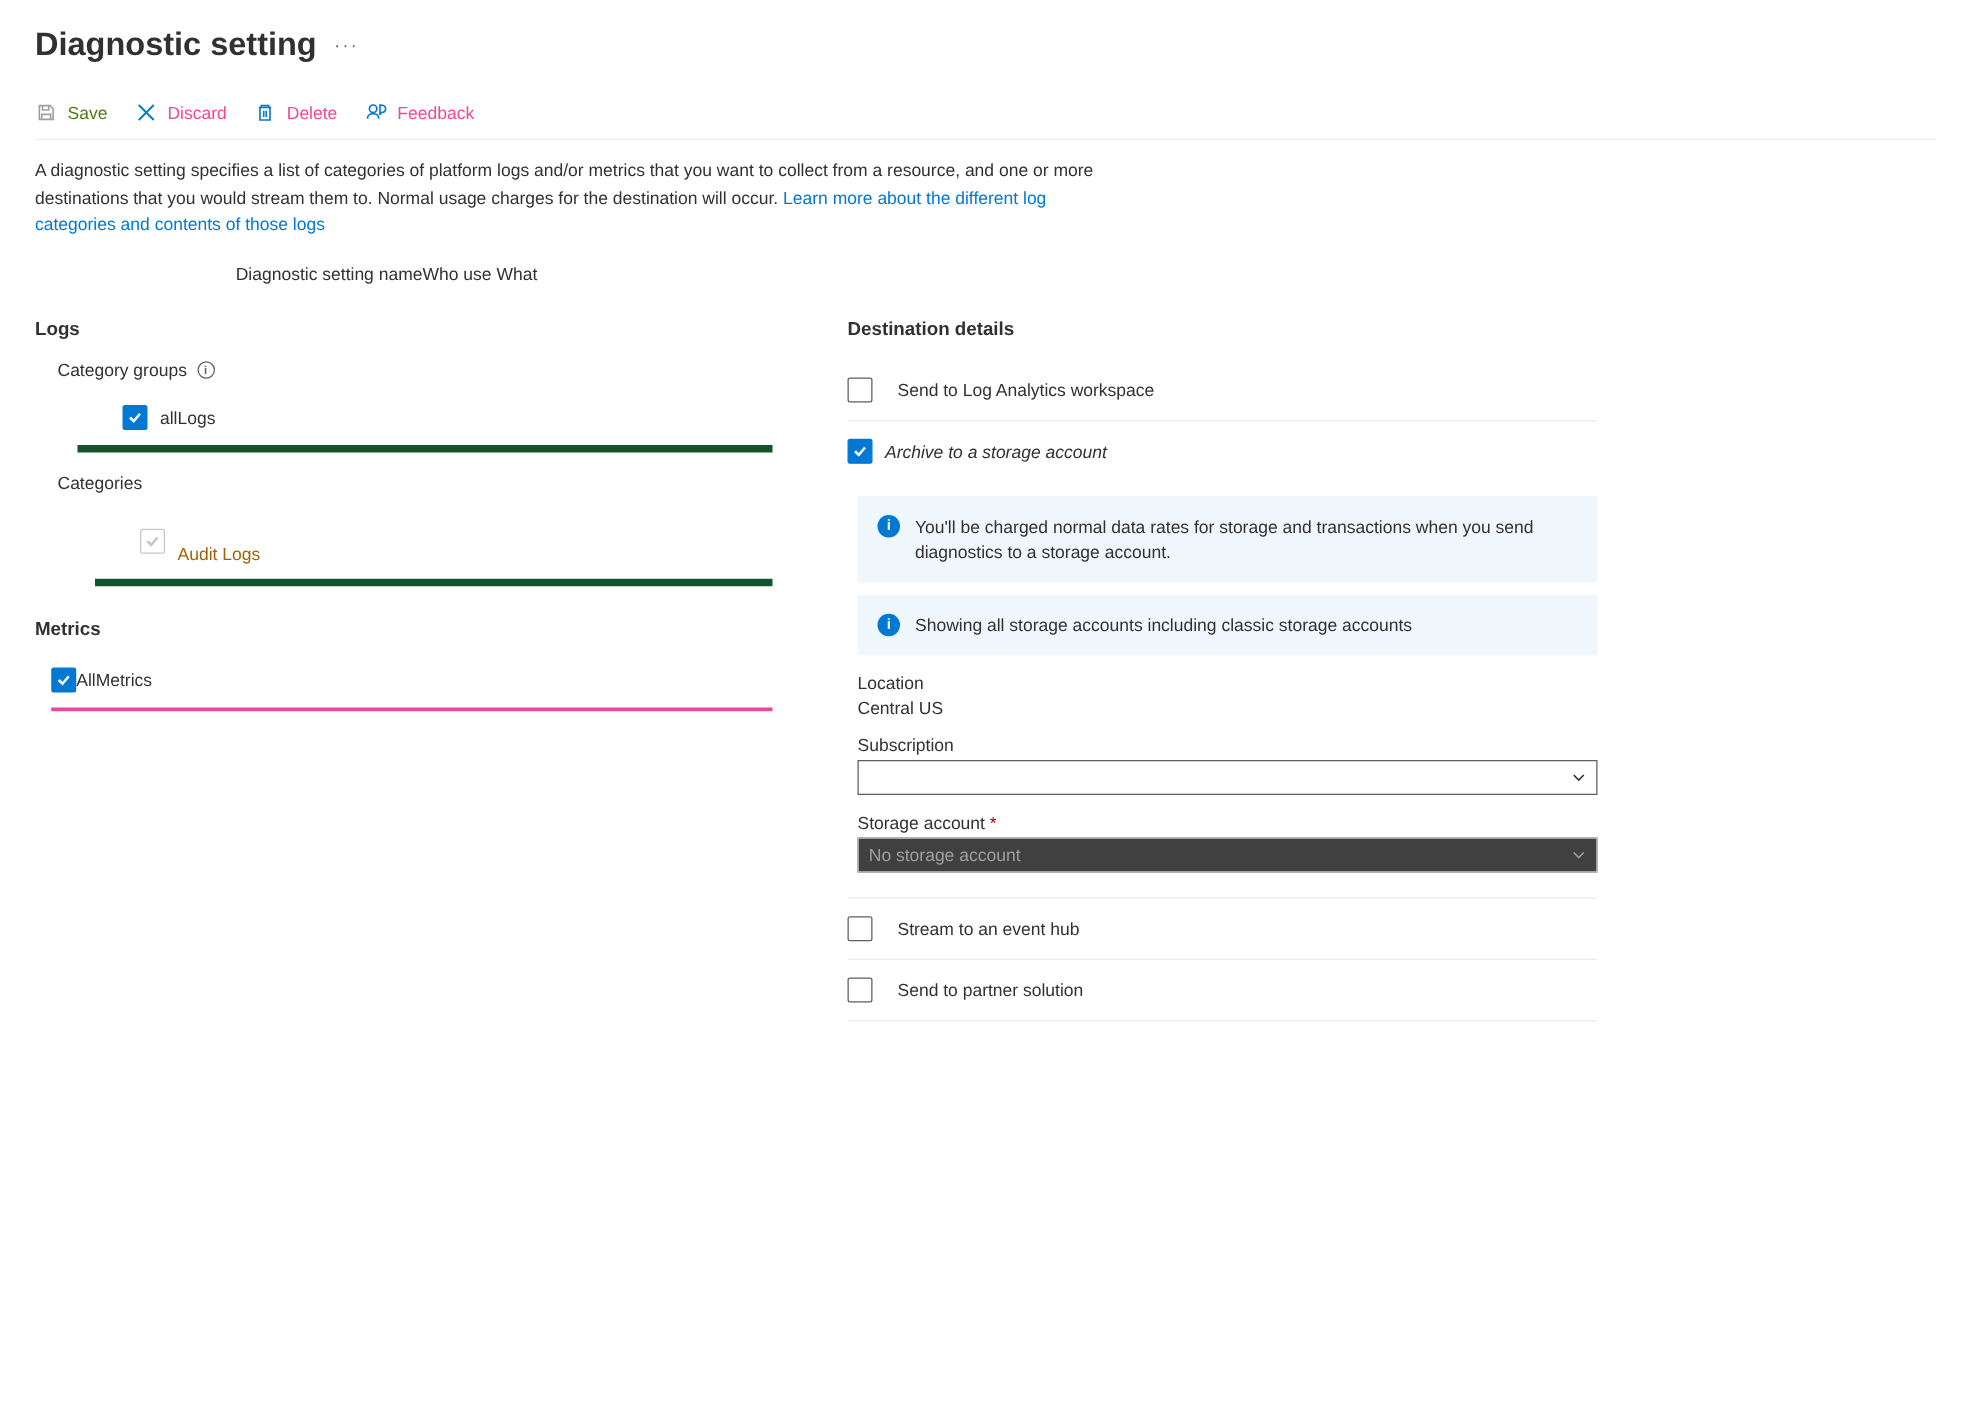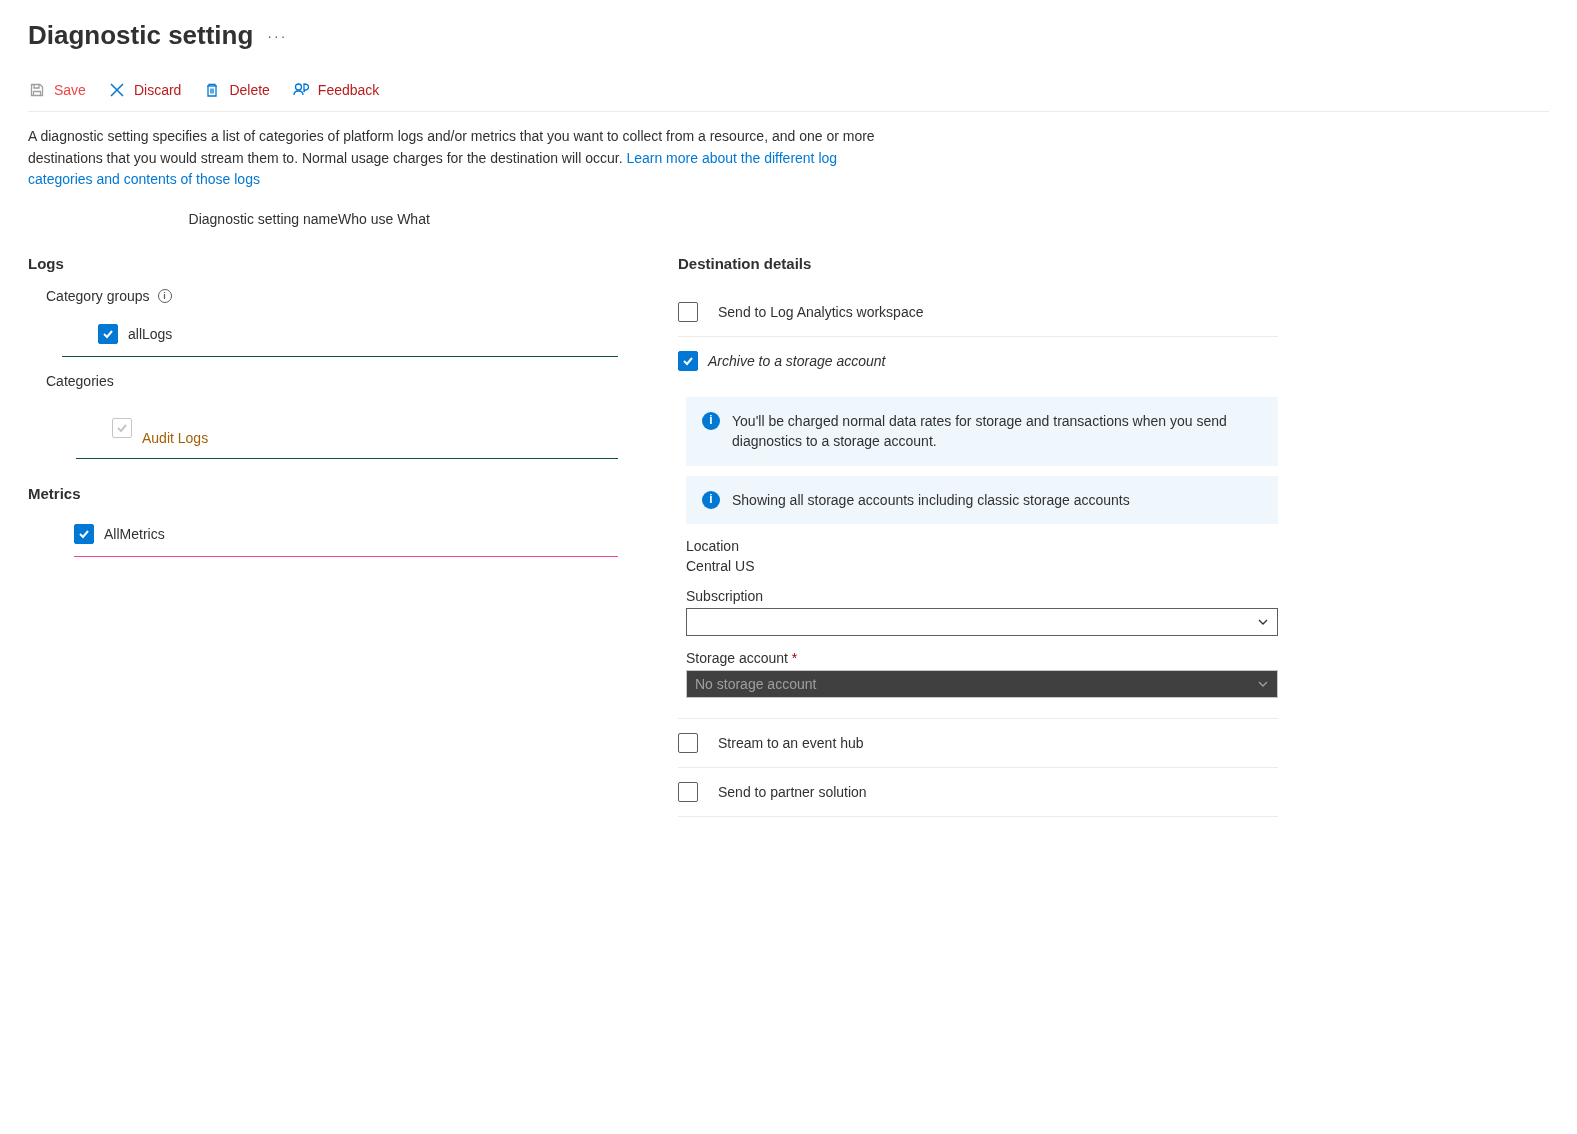--- a/index.html
+++ b/index.html
@@ -15,24 +15,24 @@
     .dots { color: #605e5c; font-size: 14px; letter-spacing: 2px; }
     .toolbar {
       display: flex; align-items: center; gap: 22px;
       padding: 8px 0 10px 0;
       border-bottom: 1px solid #edebe9;
       margin-bottom: 14px;
     }
     .tool-btn {
       display: inline-flex; align-items: center; gap: 8px;
       background: none; border: none; cursor: pointer;
-      font-size: 14px; color: #b91c1c;
+      font-size: 14px; color: #ec4899;
       padding: 2px 0;
     }
-    .tool-btn.disabled { color: #ef4444; cursor: default; }
+    .tool-btn.disabled { color: #4d7c0f; cursor: default; }
     .tool-btn .icon-slot { width: 18px; height: 18px; display: inline-flex; align-items: center; justify-content: center; }
     .tool-btn.blue-ico .icon-slot { color: #0078d4; }
     .tool-btn.disabled .icon-slot { color: #a19f9d; }
     .desc { font-size: 14px; color: #323130; line-height: 1.55; max-width: 855px; margin-bottom: 20px; }
     .desc a { color: #0078d4; text-decoration: none; }
     .name-row { display: flex; align-items: center; margin-bottom: 28px; }
     .name-row .lbl { width: 310px; font-size: 14px; text-align: right; }
     .name-row .val { font-size: 14px; }
     .columns { display: flex; gap: 60px; }
     .col-left { flex: 0 0 590px; }
@@ -43,36 +43,36 @@
       width: 14px; height: 14px; border: 1px solid #605e5c; border-radius: 50%;
       display: inline-flex; align-items: center; justify-content: center;
       font-size: 9px; font-weight: 700; color: #605e5c;
     }
     .chk-row {
       display: flex; align-items: center; gap: 10px;
       padding: 10px 0 12px 0;
     }
     .chk-indent-1 { margin-left: 34px; }
     .chk-indent-2 { margin-left: 48px; }
-    .chk-row.bordered { border-bottom: 1px solid #14532d; padding-left: 36px; }
+    .chk-row.bordered { border-bottom: 6px solid #14532d; padding-left: 36px; }
     .chk-row .chk-lbl { font-size: 14px; }
     .chk-row.dis .chk-lbl { color: #a16207; margin-top: 21px; }
     .chk {
       width: 20px; height: 20px; border: 1px solid #605e5c; border-radius: 2px;
       display: inline-flex; align-items: center; justify-content: center;
       background: #fff; cursor: pointer; flex-shrink: 0;
     }
     .chk.checked { background: #0078d4; border-color: #0078d4; }
     .chk.checked svg { stroke: #fff; }
     .chk.dis { border-color: #c8c6c4; background: #fff; cursor: default; }
     .chk.dis.checked { background: #fff; }
     .chk.dis.checked svg { stroke: #c8c6c4; }
     .metrics-block { margin-top: 26px; }
     .metrics-block .section-h { margin-bottom: 14px; }
-    .metrics-row { margin-left: 46px; padding: 8px 0 12px 0; border-bottom: 1px solid #ec4899; display: flex; align-items: center; gap: 10px; }
+    .metrics-row { margin-left: 13px; padding: 8px 0 12px 0; border-bottom: 3px solid #ec4899; display: flex; align-items: center; gap: 0; }
     .dest-row {
       display: flex; align-items: center; gap: 20px;
       padding: 14px 0;
       border-bottom: 1px solid #edebe9;
     }
     .dest-accordion { border-bottom: 1px solid #edebe9; }
     .dest-accordion .dest-row-inner { display: flex; align-items: center; gap: 10px; padding: 14px 0; font-style: italic; }
     .dest-body { padding: 12px 0 20px 8px; }
     .info-box {
       background: #eff6fc;

